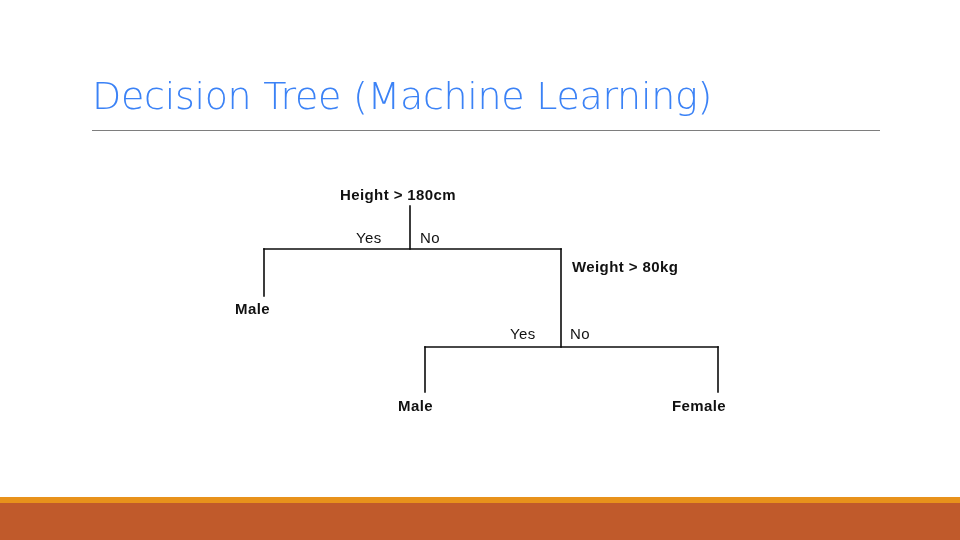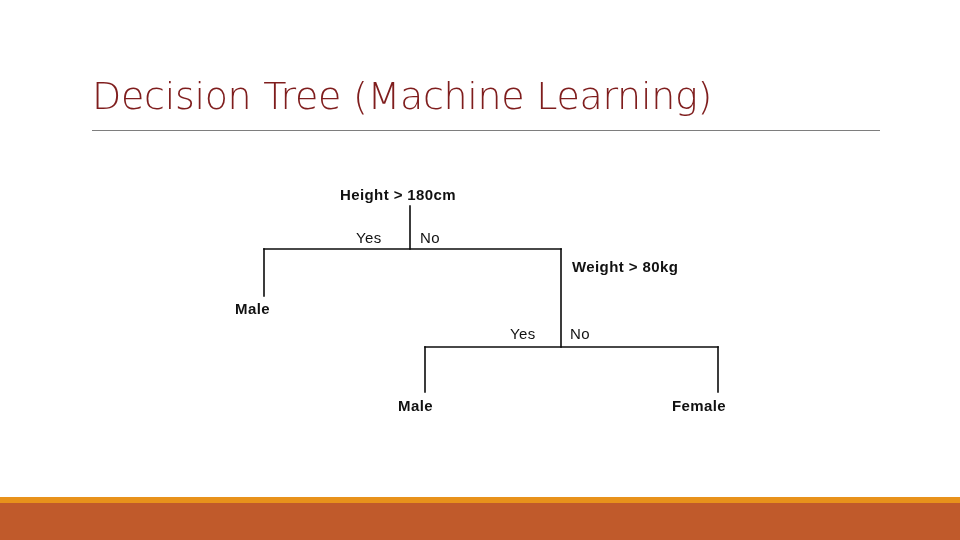--- a/index.html
+++ b/index.html
@@ -18,21 +18,21 @@
   
   .slide-title {
     position: absolute;
     left: 92px;
     top: 74px;
     width: 800px;
     font-family: "DejaVu Sans", sans-serif;
     font-size: 38px;
     font-weight: 300;
     letter-spacing: -0.3px;
-    color: #7f1d1d;
+    color: #3b82f6;
     white-space: nowrap;
     line-height: 1.2;
   }
   .title-rule {
     position: absolute;
     left: 92px;
     top: 130px;
     width: 788px;
     height: 1px;
     background: #7e7e7e;

